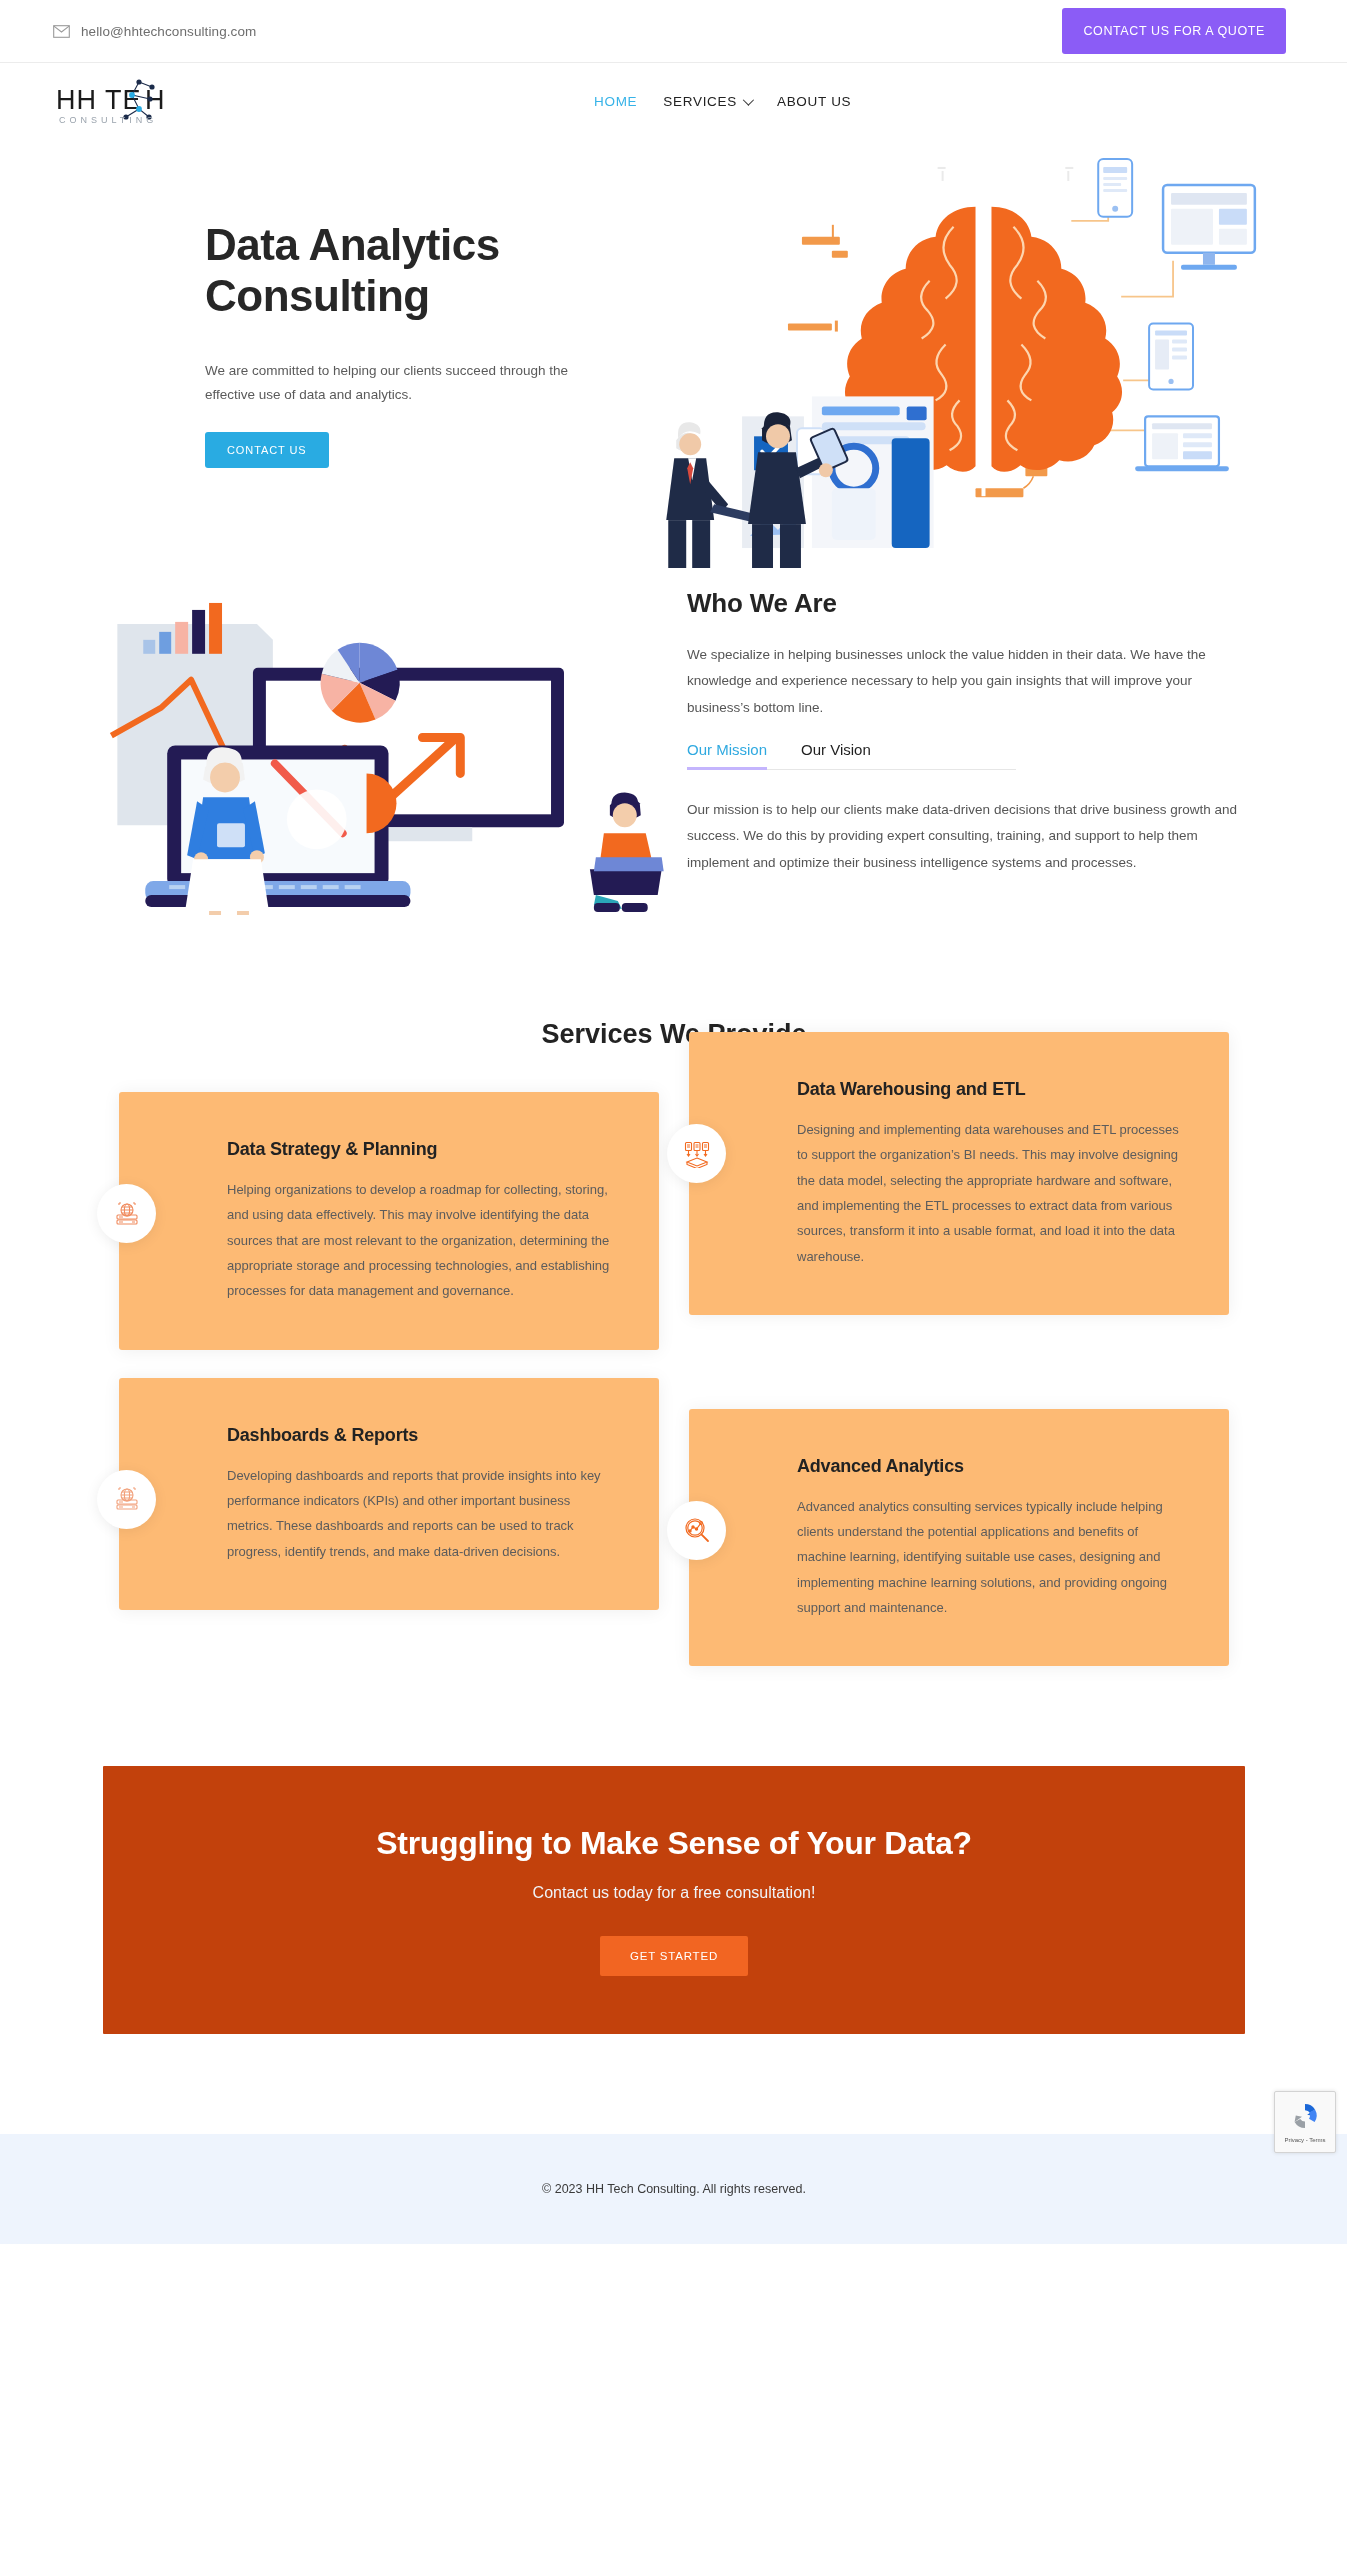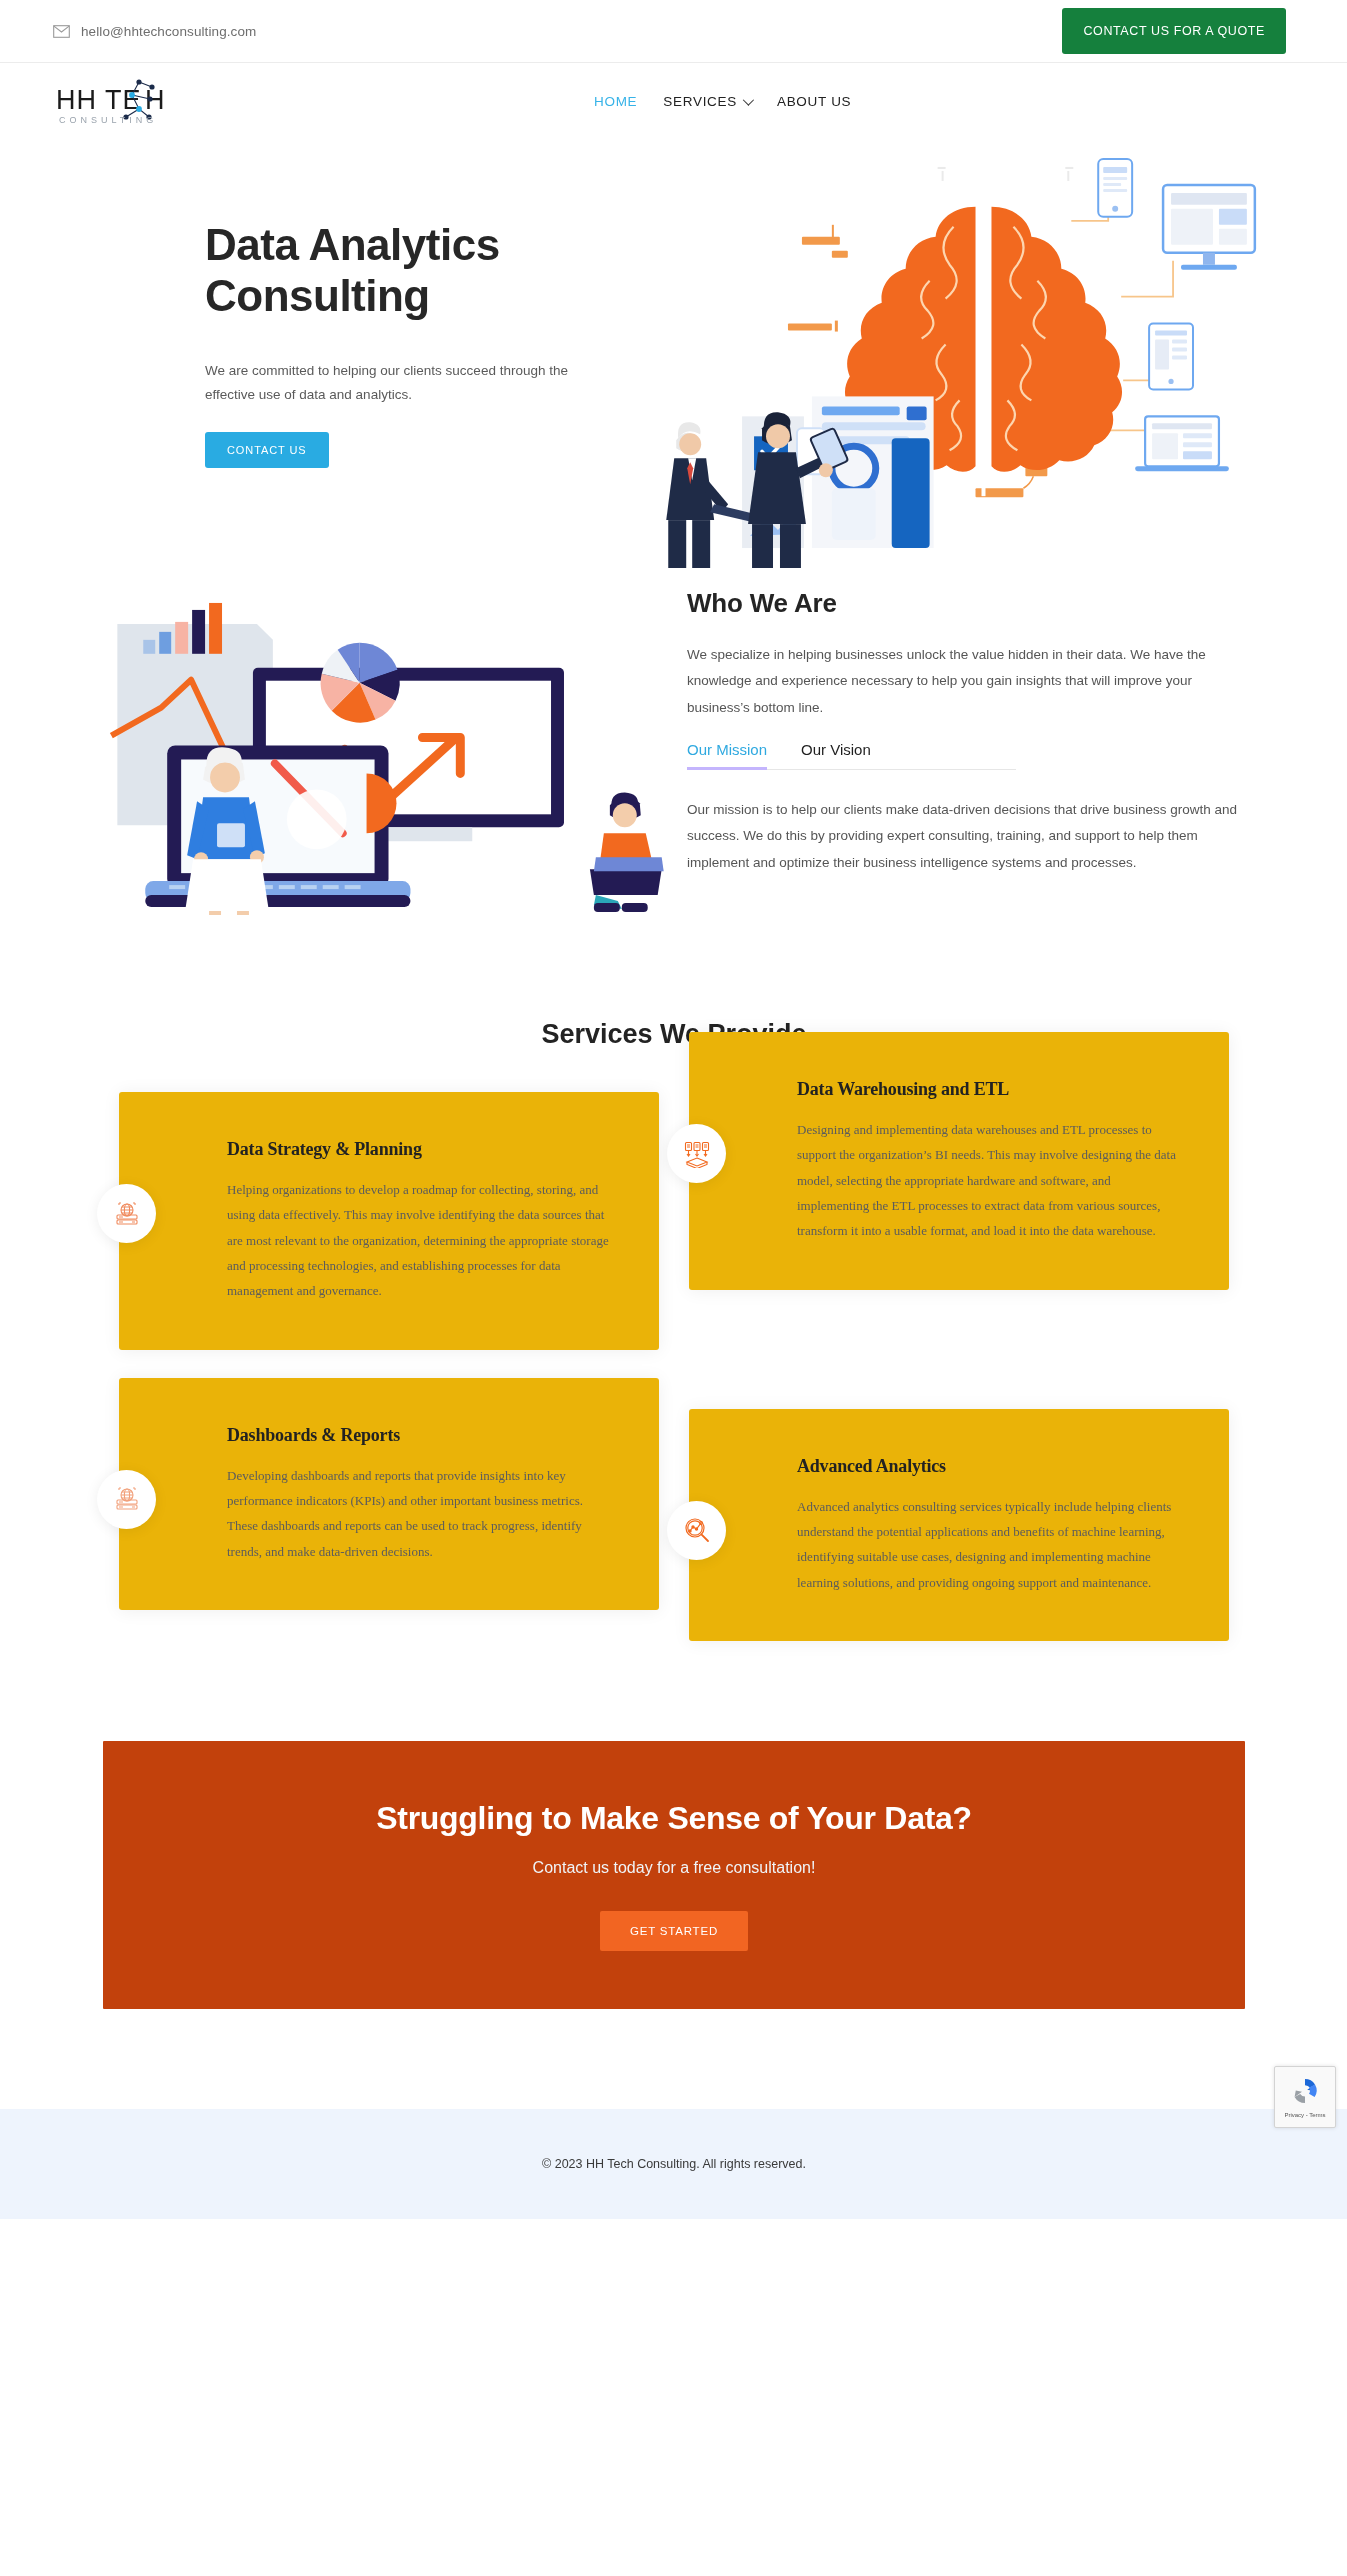--- a/index.html
+++ b/index.html
@@ -20,21 +20,21 @@
     display:flex; align-items:center; justify-content:space-between;
     padding:0 0 0 53px;
     position:relative;
   }
   .topbar-left { display:flex; align-items:center; gap:11px; }
   .env-icon { width:17px; height:13px; display:block; flex:0 0 auto; }
   .topbar-email {
     font-size:13.5px; color:#6e6e6e; letter-spacing:0.1px;
   }
   .quote-btn {
-    background:#15803d; color:#fff;
+    background:#8b5cf6; color:#fff;
     font-size:12.5px; letter-spacing:0.6px;
     padding:0 21px; height:46px; line-height:46px;
     border:none; border-radius:3px; cursor:pointer;
     margin-right:62px; white-space:nowrap;
     font-family:"Liberation Sans", sans-serif;
   }
 
   
   .navbar {
     height:76px; background:#fff;
@@ -93,23 +93,23 @@
   .tab { font-size:15px; padding-bottom:9px; cursor:pointer; color:#1f1f1f; }
   .tab.active { color:#2fa9e0; border-bottom:3px solid #c4b5fd; margin-bottom:-1px; }
   .tab-body { margin-top:27px; font-size:13.5px; line-height:1.95; color:#555; }
 
   
   .services { margin-top:92px; padding-bottom:40px; }
   .services-title { text-align:center; font-size:27px; font-weight:700; color:#232323; }
   .cards { position:relative; margin-top:42px; padding:0 119px; }
   .card-row { display:flex; gap:30px; align-items:flex-start; }
   .card {
-    position:relative; background:#eab308;
+    position:relative; background:#fdba74;
     box-shadow:0 1px 18px rgba(0,0,0,.065);
-    border-radius:3px; flex:1 1 0; min-height:200px;font-family:Liberation Serif, serif;
+    border-radius:3px; flex:1 1 0; min-height:200px;
   }
   .card-inner { padding:47px 44px 46px 108px; }
   .card-title { font-size:18px; font-weight:700; color:#222; letter-spacing:-0.2px; }
   .card-text { margin-top:17px; font-size:13px; line-height:1.95; color:#5c5c5c; }
   .card-icon {
     position:absolute; left:-22px; top:92px;
     width:59px; height:59px; border-radius:50%;
     background:#fff; box-shadow:0 2px 14px rgba(0,0,0,.07);
     display:flex; align-items:center; justify-content:center;
   }

